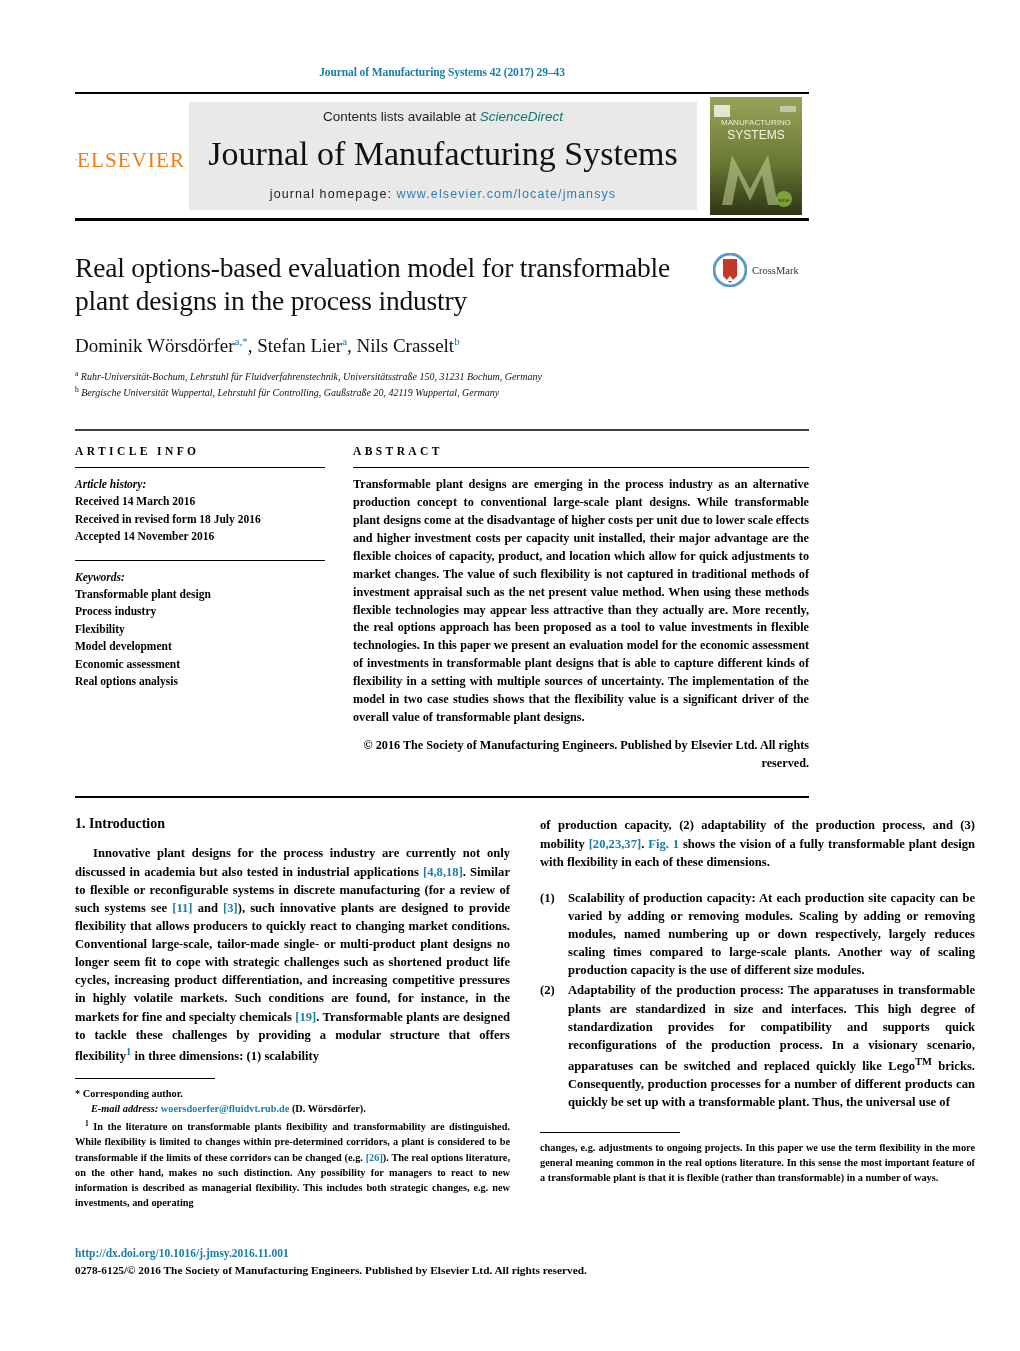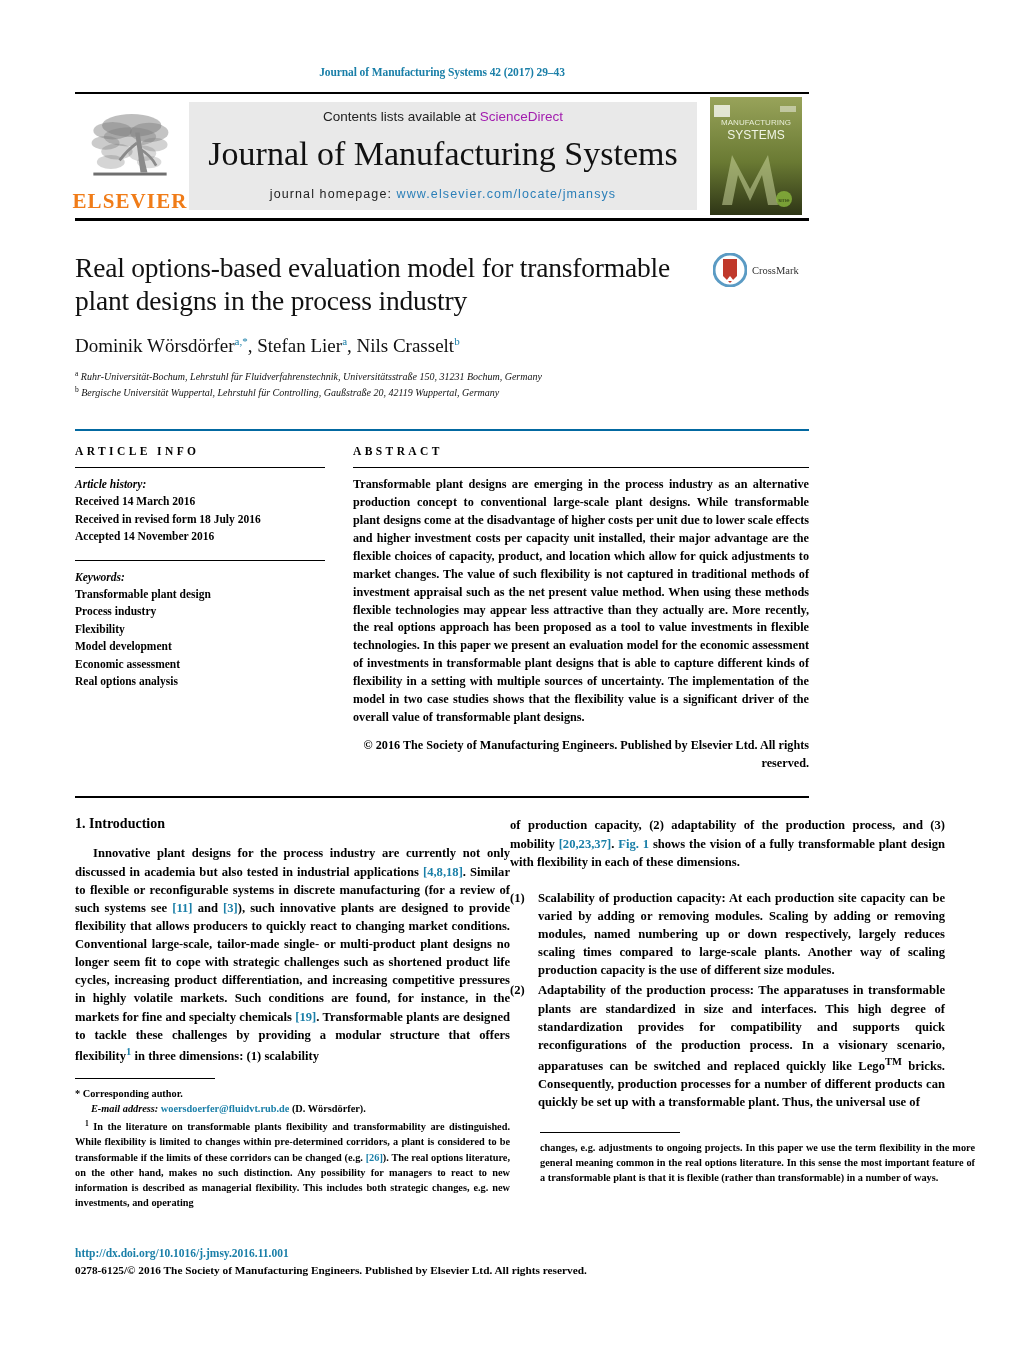--- a/index.html
+++ b/index.html
@@ -42,26 +42,25 @@
     padding: 0;
     display: flex;
     align-items: stretch;
     height: 124px;
     box-sizing: content-box;
   }
   .elsevier-block {
     width: 110px;
     flex: 0 0 110px;
     display: flex;
-    flex-direction: column;
+    flex-direction: row;
     align-items: center;
     justify-content: center;
     padding-top: 8px;
     box-sizing: border-box;
-    font-weight: bold;
   }
   .elsevier-tree {
     width: 88px;
     height: 82px;
     display: block;
   }
   .elsevier-word {
     font-family: "Liberation Serif", serif;
     color: #f07c18;
     font-size: 21px;
@@ -79,21 +78,22 @@
     margin: 8px 6px 8px 4px;
     padding: 6px 0 8px 0;
   }
   .contents-line {
     font-family: "Liberation Sans", sans-serif;
     font-size: 13.5px;
     color: #222;
     margin-bottom: 12px;
   }
   .contents-line .sd {
-    color: #a21caf;
+    color: #0f766e;
+    font-style: italic;
   }
   .journal-title {
     font-family: "Liberation Serif", serif;
     font-size: 34px;
     color: #111;
     line-height: 1.05;
     margin-bottom: 16px;
     white-space: nowrap;
   }
   .homepage-line {
@@ -168,21 +168,21 @@
   }
   .crossmark-label {
     font-family: "Liberation Serif", serif;
     font-size: 10.5px;
     color: #333;
   }
 
   
   .info-abstract {
     margin: 28px 75px 0 75px;
-    border-top: 2px solid #0369a1;
+    border-top: 2px solid #404040;
     padding-top: 14px;
     display: flex;
     gap: 28px;
   }
   .col-info {
     width: 250px;
     flex: 0 0 250px;
   }
   .col-abstract {
     flex: 1 1 auto;
@@ -231,20 +231,21 @@
   }
 
   
   .body-rule {
     margin: 24px 75px 0 75px;
     border-top: 2px solid #000;
   }
   .body-cols {
     margin: 18px 75px 0 75px;
     display: flex;
+    gap: 30px;
     position: relative;
   }
   .bcol {
     width: 435px;
     flex: 0 0 435px;
   }
   h2.section-title {
     font-family: "Liberation Serif", serif;
     font-size: 14px;
     font-weight: bold;

